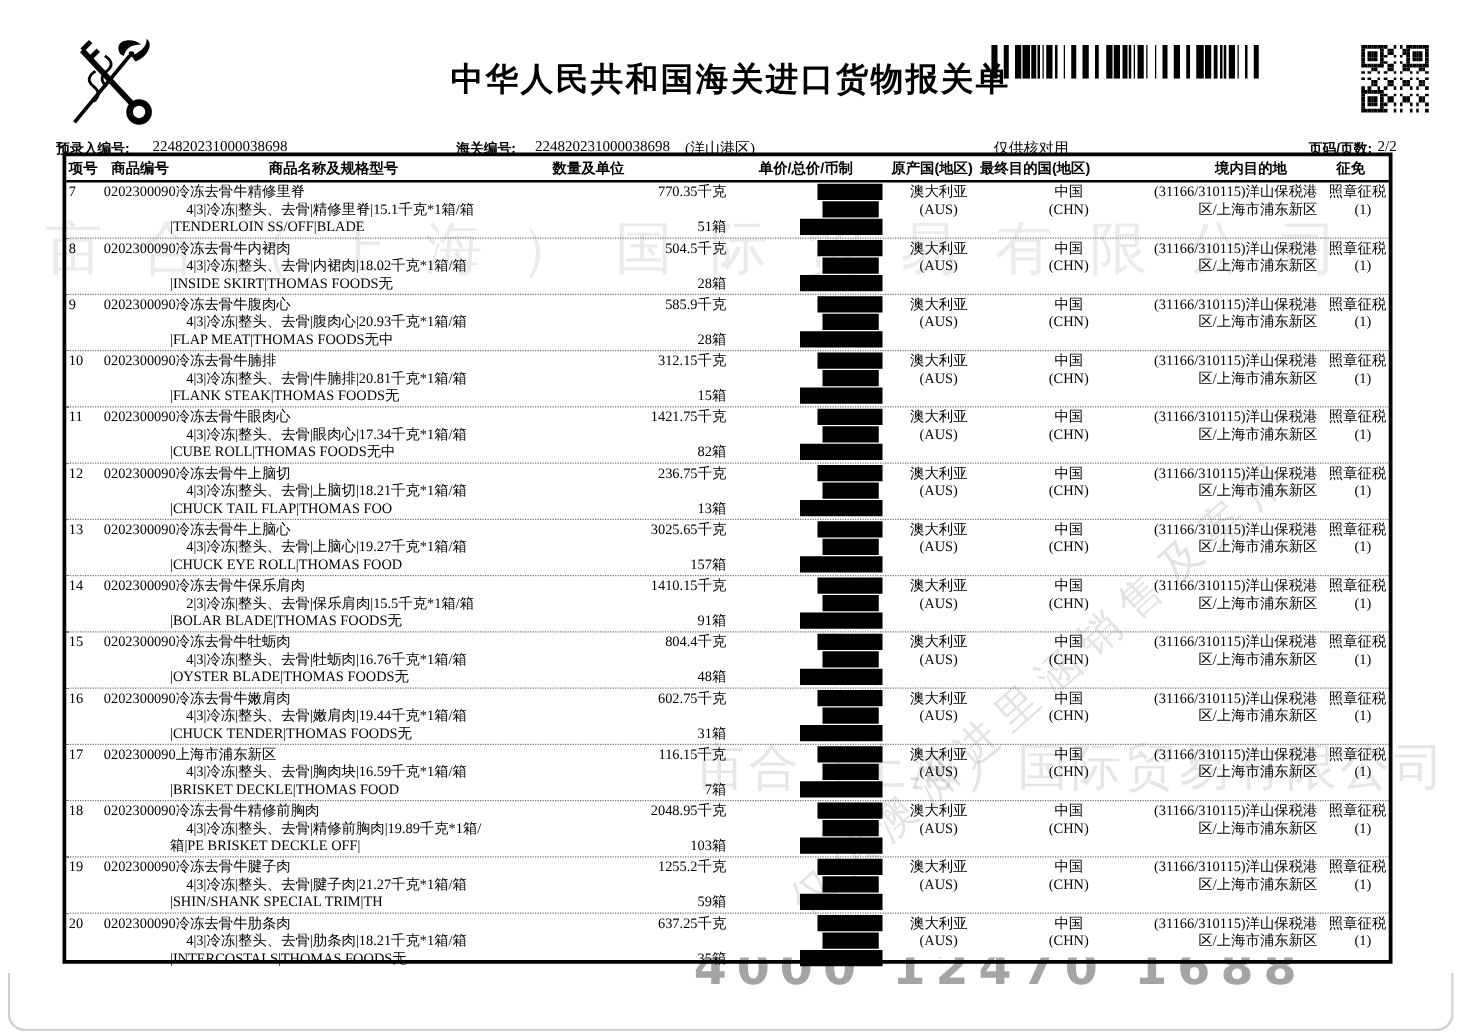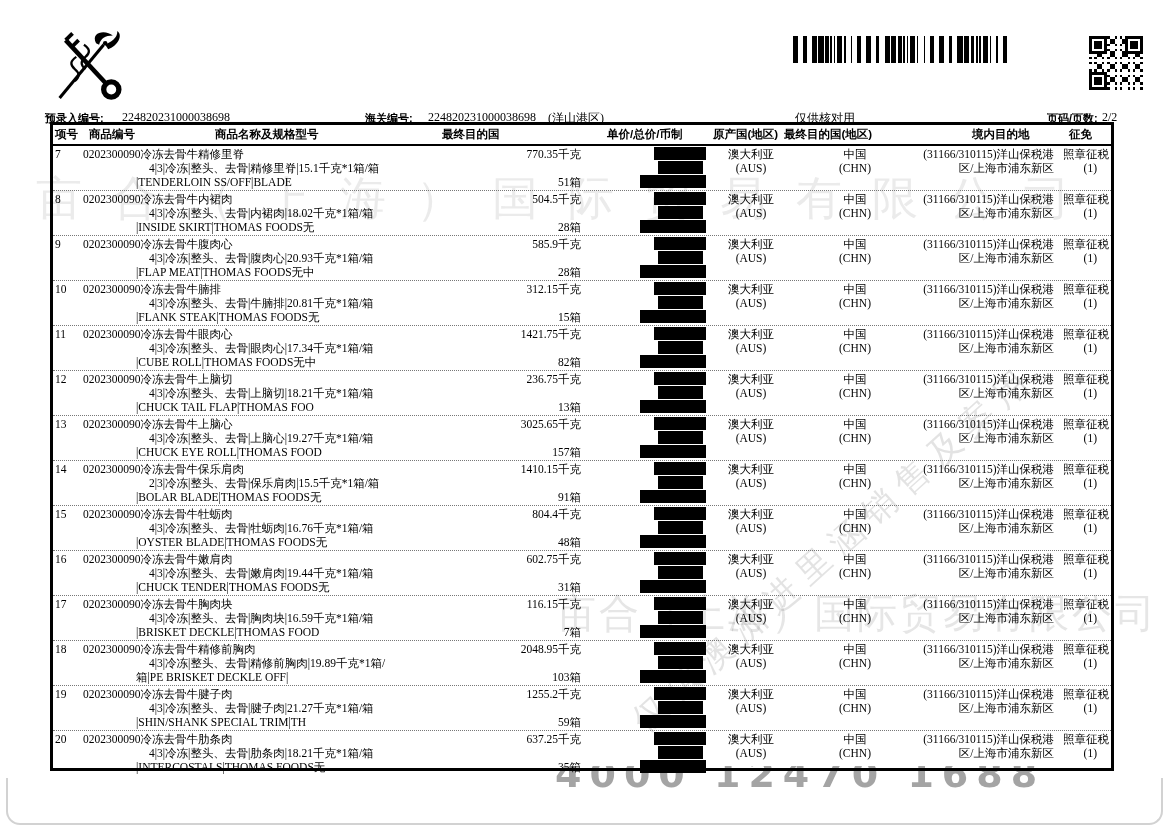--- a/index.html
+++ b/index.html
@@ -78,20 +78,21 @@
       <line x1="26" y1="25" x2="35" y2="16" stroke-width="5"></line>
       <line x1="10" y1="92" x2="68" y2="22" stroke-width="4"></line>
       <circle cx="70" cy="20" r="3" fill="#000" stroke="none"></circle>
       <path d="M58 20 C 50 4, 72 2, 80 10 C 70 10, 64 14, 62 22 Z" fill="#000" stroke="none"></path>
       <path d="M74 28 C 86 24, 94 10, 86 4 C 86 14, 78 18, 70 22 Z" fill="#000" stroke="none"></path>
       <path d="M30 70 q 10 -8 0 -16 q -10 -8 2 -16" stroke-width="3"></path>
       <path d="M44 54 q -10 -8 0 -16 q 10 -8 -2 -16" stroke-width="3"></path>
     </g>
   </svg>
 
+  <div class="title">中华人民共和国海关进口货物报关单</div>
 
   <div class="barcode" id="barcodeBars">
       <span class="bar b" style="width:5.1px"></span>
       <span class="bar " style="width:5.1px"></span>
       <span class="bar b" style="width:3.4px"></span>
       <span class="bar " style="width:5.1px"></span>
       <span class="bar b" style="width:5.1px"></span>
       <span class="bar " style="width:1.7px"></span>
       <span class="bar b" style="width:5.1px"></span>
       <span class="bar " style="width:1.7px"></span>
@@ -371,21 +372,21 @@
   <div class="wm wm3">仅供澳洲进里涵销售及案用</div>
   <div class="wm-phone-clip">
     <div class="wm-phone">4000 12470 1688</div>
   </div>
 
   <div class="dtable">
     <div class="thead" id="theadBox">
         <span class="h" style="left: 2px;">项号</span>
         <span class="h" style="left: 36px;">商品编号</span>
         <span class="h" style="left: 162px;">商品名称及规格型号</span>
-        <span class="h" style="left: 389px;">最终目的国</span>
+        <span class="h" style="left: 389px;">数量及单位</span>
         <span class="h" style="left: 554px;">单价/总价/币制</span>
         <span class="h" style="left: 660px;">原产国(地区)</span>
         <span class="h" style="left: 731px;">最终目的国(地区)</span>
         <span class="h" style="left: 919px;">境内目的地</span>
         <span class="h" style="left: 1016px;">征免</span>
       </div>
     <div class="tbody" id="tbodyBox">
         <div class="row">
           <span class="c item l1">7</span>
           <span class="c codename l1"><span>0202300090</span><span>冷冻去骨牛精修里脊</span></span>
@@ -571,21 +572,21 @@
           <span class="c origin l2">(AUS)</span>
           <span class="c dest l1">中国</span>
           <span class="c dest l2">(CHN)</span>
           <span class="c dom l1">(31166/310115)洋山保税港</span>
           <span class="c dom2 l2">区/上海市浦东新区</span>
           <span class="c levy1 l1">照章征税</span>
           <span class="c levy2 l2">(1)</span>
         </div>
         <div class="row">
           <span class="c item l1">17</span>
-          <span class="c codename l1"><span>0202300090</span><span>冷冻去骨牛胸肉块</span></span>
+          <span class="c codename l1"><span>0202300090</span><span>上海市浦东新区</span></span>
           <span class="c spec1 l2">4|3|冷冻|整头、去骨|胸肉块|16.59千克*1箱/箱</span>
           <span class="c spec2 l3">|BRISKET DECKLE|THOMAS FOOD</span>
           <span class="c rt l1">116.15千克</span>
           <span class="c rt l3">7箱</span>
           <div class="redact rd1"></div>
           <div class="redact rd2"></div>
           <div class="redact rd3"></div>
           <span class="c origin l1">澳大利亚</span>
           <span class="c origin l2">(AUS)</span>
           <span class="c dest l1">中国</span>

